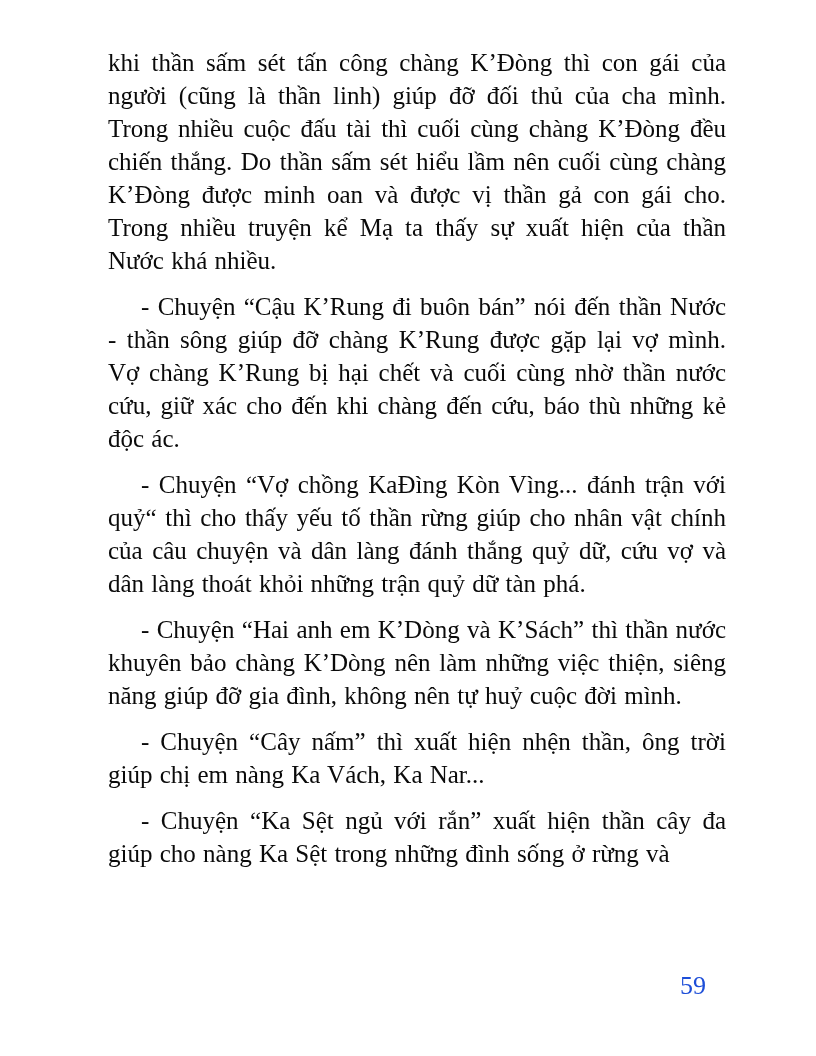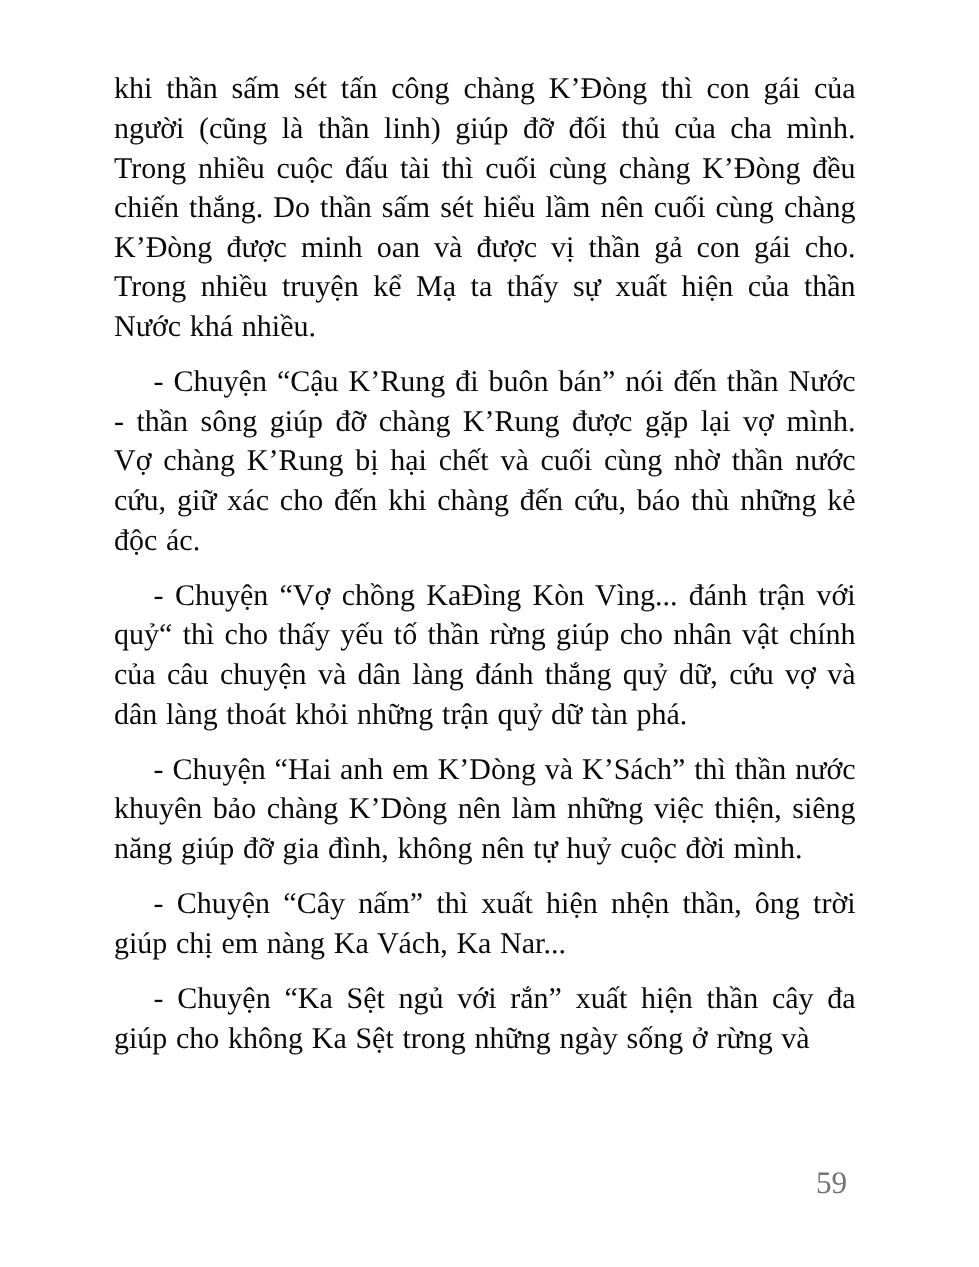--- a/index.html
+++ b/index.html
@@ -12,63 +12,62 @@
     width: 816px;
     height: 1056px;
     margin: 0 auto;
     background: #ffffff;
     font-family: "Liberation Serif", "DejaVu Serif", serif;
     color: #0a0a0a;
     overflow: hidden;
   }
   .text-block {
     position: absolute;
-    left: 95px;
+    left: 108px;
     top: 46px;
     width: 618px;
-    margin-top: 12px;
   }
   .text-block p {
     margin: 0 0 13px 0;
     font-size: 25px;
     line-height: 33px;
     text-align: justify;
     word-spacing: 1px;
   }
   .text-block p.indent {
     text-indent: 33px;
   }
   .it {
   }
   .page-number {
     position: absolute;
     top: 971px;
     right: 110px;
     font-size: 26px;
     line-height: 30px;
-    color: #737373;
+    color: #1d4ed8;
   }
 </style>
 </head>
 <body>
 
 <div class="page">
 
   <div class="text-block">
 
     <p><span>khi thần sấm sét tấn công chàng K’Đòng thì con gái của người (cũng là thần linh) giúp đỡ đối thủ của cha mình. Trong nhiều cuộc đấu tài thì cuối cùng chàng K’Đòng đều chiến thắng. Do thần sấm sét hiểu lầm nên cuối cùng chàng K’Đòng được minh oan và được vị thần gả con gái cho. Trong nhiều truyện kể Mạ ta thấy sự xuất hiện của thần Nước khá nhiều.</span></p>
 
     <p class="indent"><span>- Chuyện “</span><span class="it">Cậu K’Rung đi buôn bán</span><span>” nói đến </span><span class="it">thần Nước - thần sông</span><span> giúp đỡ chàng K’Rung được gặp lại vợ mình. Vợ chàng K’Rung bị hại chết và cuối cùng nhờ thần nước cứu, giữ xác cho đến khi chàng đến cứu, báo thù những kẻ độc ác.</span></p>
 
     <p class="indent"><span>- Chuyện “</span><span class="it">Vợ chồng KaĐìng Kòn Vìng... đánh trận với quỷ</span><span>“ thì cho thấy yếu tố </span><span class="it">thần rừng</span><span> giúp cho nhân vật chính của câu chuyện và dân làng đánh thắng quỷ dữ, cứu vợ và dân làng thoát khỏi những trận quỷ dữ tàn phá.</span></p>
 
     <p class="indent"><span>- Chuyện “</span><span class="it">Hai anh em K’Dòng và K’Sách</span><span>” thì </span><span class="it">thần nước</span><span> khuyên bảo chàng K’Dòng nên làm những việc thiện, siêng năng giúp đỡ gia đình, không nên tự huỷ cuộc đời mình.</span></p>
 
 
     <p class="indent"><span>- Chuyện “</span><span class="it">Cây nấm</span><span>” thì xuất hiện </span><span class="it">nhện thần, ông trời</span><span> giúp chị em nàng Ka Vách, Ka Nar...</span></p>
 
-    <p class="indent"><span>- Chuyện “</span><span class="it">Ka Sệt ngủ với rắn</span><span>” xuất hiện </span><span class="it">thần cây đa</span><span> giúp cho không Ka Sệt trong những ngày sống ở rừng và</span></p>
+    <p class="indent"><span>- Chuyện “</span><span class="it">Ka Sệt ngủ với rắn</span><span>” xuất hiện </span><span class="it">thần cây đa</span><span> giúp cho nàng Ka Sệt trong những đình sống ở rừng và</span></p>
 
   </div>
 
   <div class="page-number">59</div>
 
 </div>
 
 </body></html>

